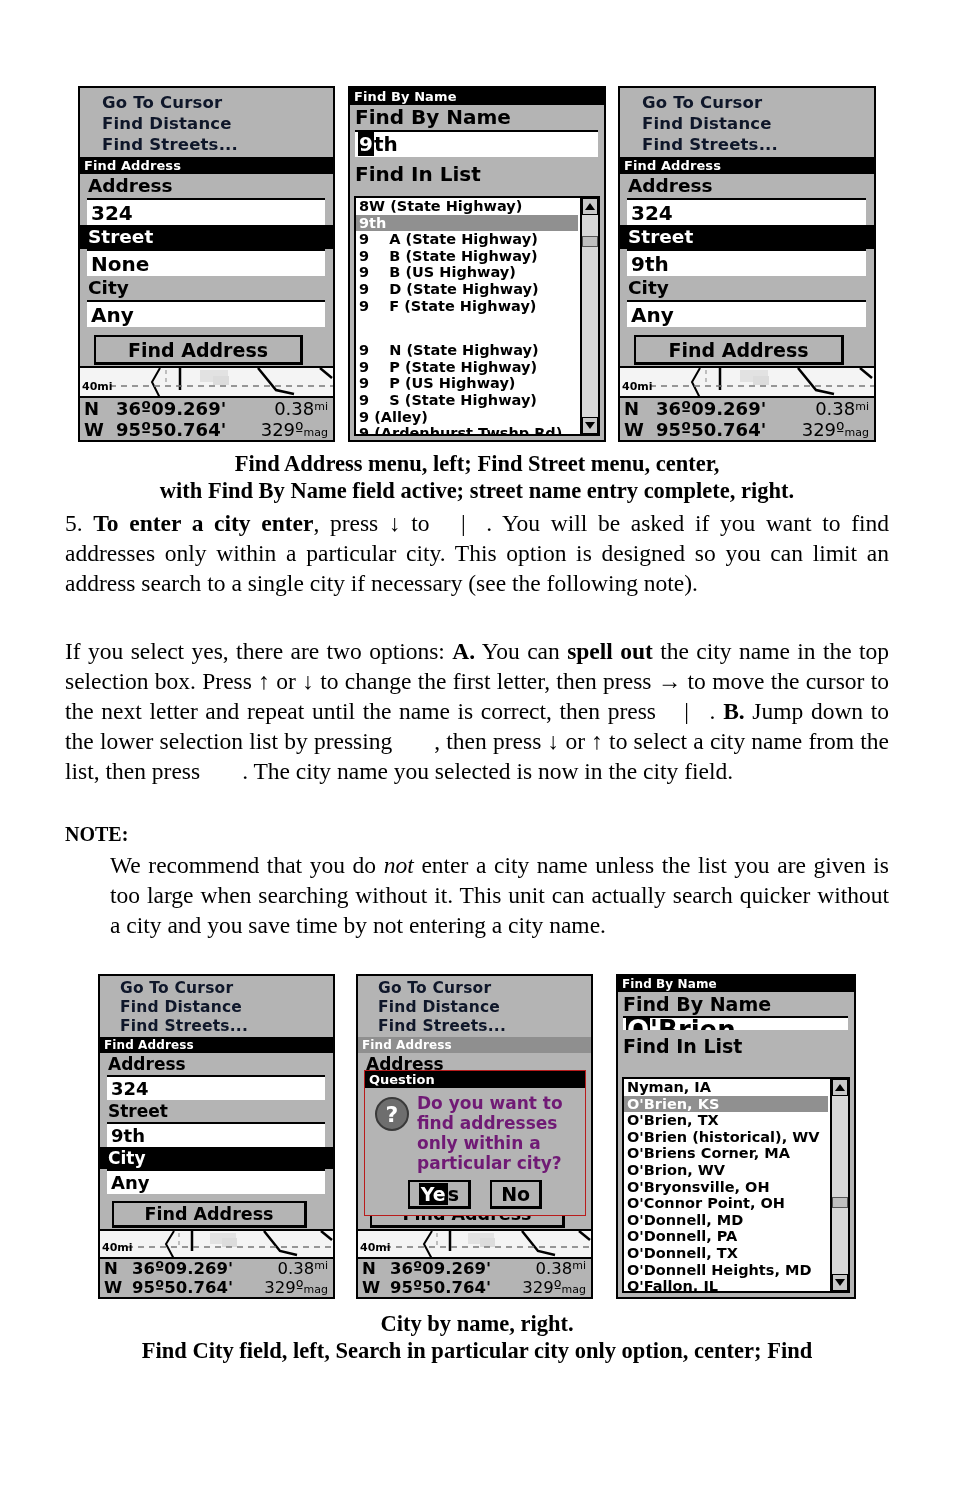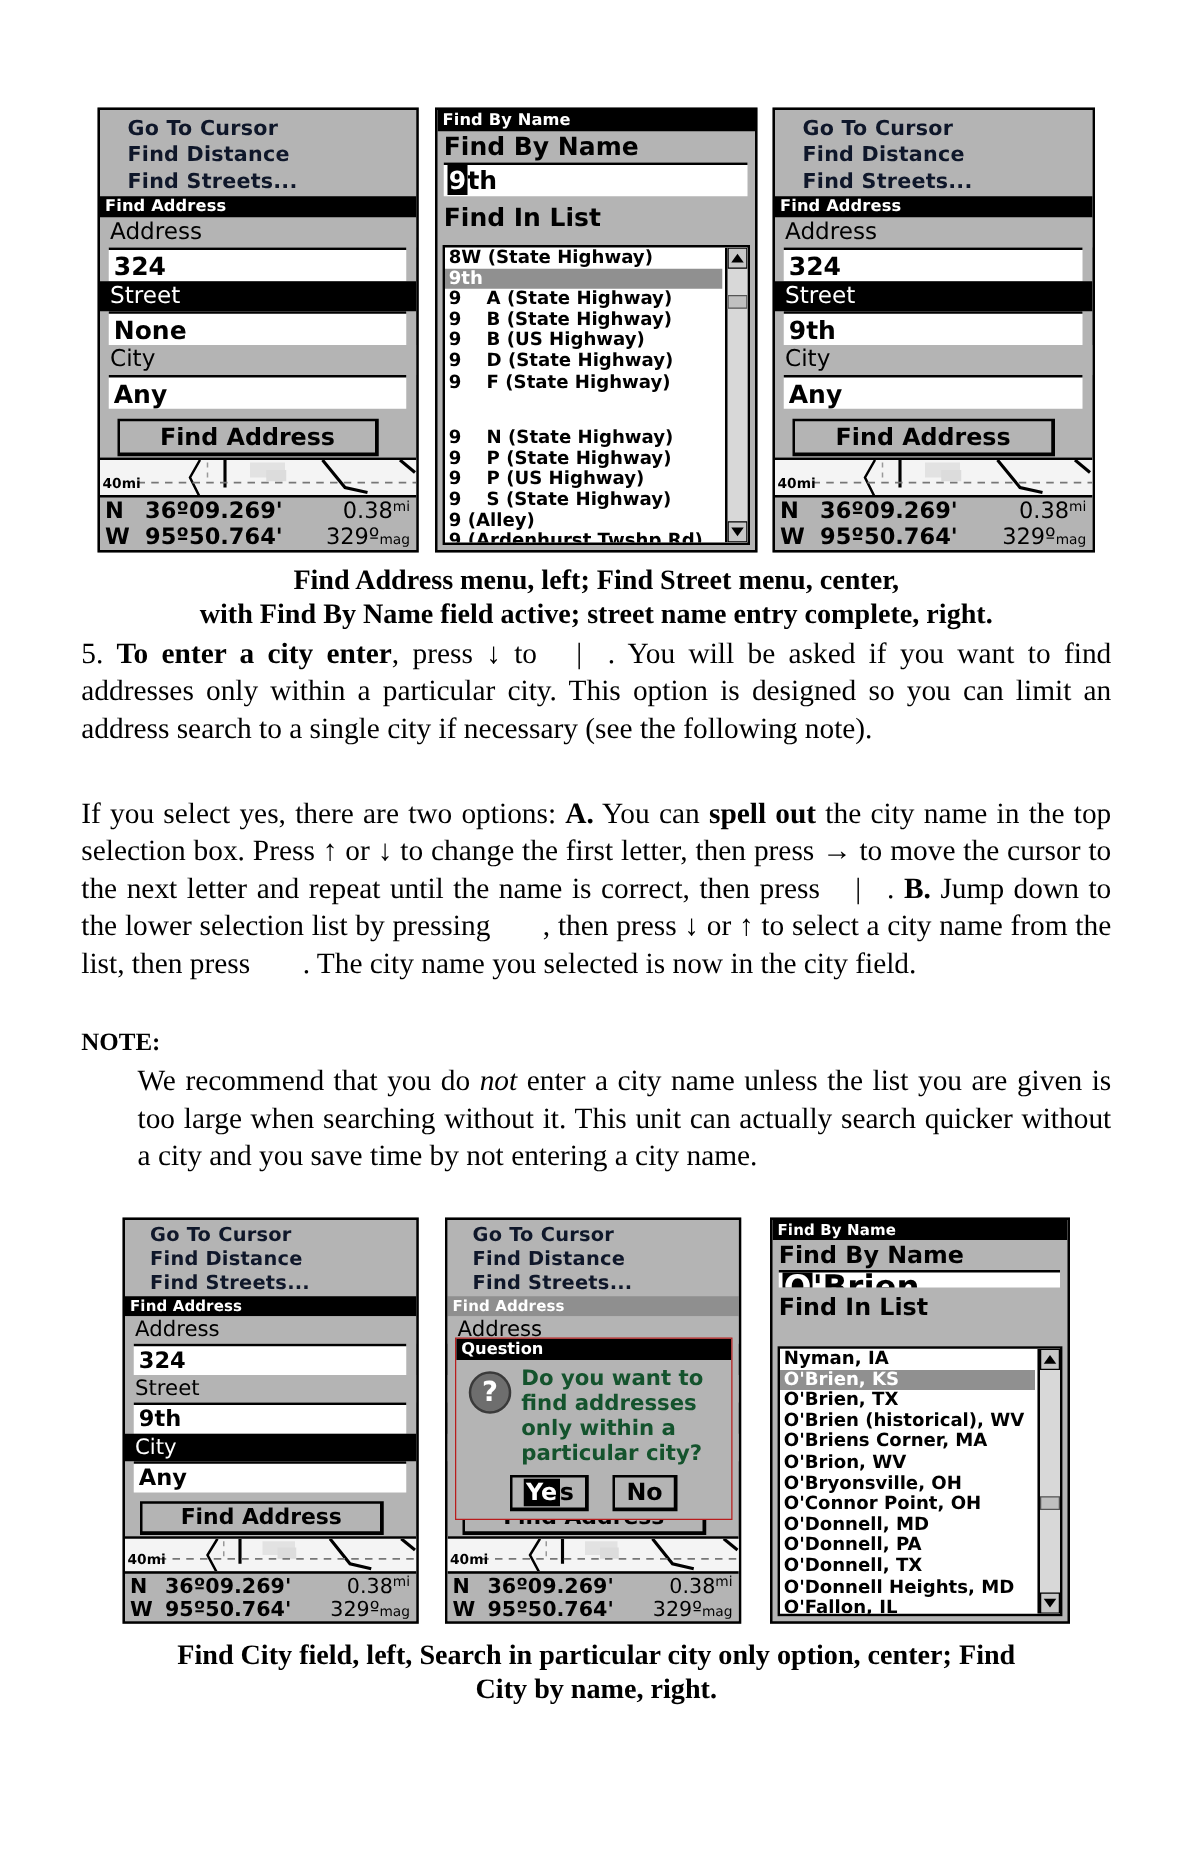--- a/index.html
+++ b/index.html
@@ -70,21 +70,21 @@
   .titlebar{
     background:#000;color:#fff;
     font-size:13px;font-weight:bold;
     line-height:17px;height:17px;
     padding-left:4px;
     letter-spacing:.1px;
   }
   .titlebar.inactive{background:#8f8f8f;color:#fff;}
 
   .fieldlabel{
-    font-size:18.5px;font-weight:normal;line-height:24px;
+    font-size:18.5px;font-weight:bold;line-height:24px;
     padding-left:8px;color:#000;background:#b4b4b4;
   }
   .fieldlabel.sel{background:#000;color:#fff;}
   .fieldbox{
     background:#fff;border-top:2px solid #000;
     margin:0 8px 0 7px;
     height:27px;
     font-size:20px;font-weight:bold;line-height:26px;
     padding-left:4px;color:#000;
     overflow:hidden;white-space:nowrap;
@@ -198,21 +198,21 @@
   .qmark{
     position:absolute;left:10px;top:26px;
     width:34px;height:34px;border-radius:50%;
     background:#6e6e6e;border:2px solid #3a3a3a;
     color:#fff;font-family:"DejaVu Sans", sans-serif;
     font-size:22px;font-weight:bold;
     display:flex;align-items:center;justify-content:center;
   }
   .qtext{
     position:absolute;left:52px;top:22px;right:6px;
-    font-size:17px;font-weight:bold;line-height:20px;color:#14532d;
+    font-size:17px;font-weight:bold;line-height:20px;color:#701a75;
   }
   .dbtns{position:absolute;left:0;right:0;bottom:6px;text-align:center;}
   .dbtn{
     display:inline-block;
     border:2px solid #000;border-right-width:3px;border-bottom-width:3px;
     background:#b4b4b4;
     font-size:19px;font-weight:bold;line-height:22px;
     padding:1px 9px;margin:0 7px;color:#000;
   }
   .dbtn .hl{background:#000;color:#fff;padding:0 2px;}
@@ -493,17 +493,17 @@
           </div>
         <div class="thumb" style="top:118px;"></div>
         <div class="arrow down">
             <i></i>
           </div>
       </div>
     </div>
   </div>
 
   <div class="caption" style="left:65px;top:1310px;width:824px;">
+    <div>City by name, right.</div>
     <div>Find City field, left, Search in particular city only option, center; Find</div>
-    <div>City by name, right.</div>
   </div>
 
 </div>
 
 </body></html>

